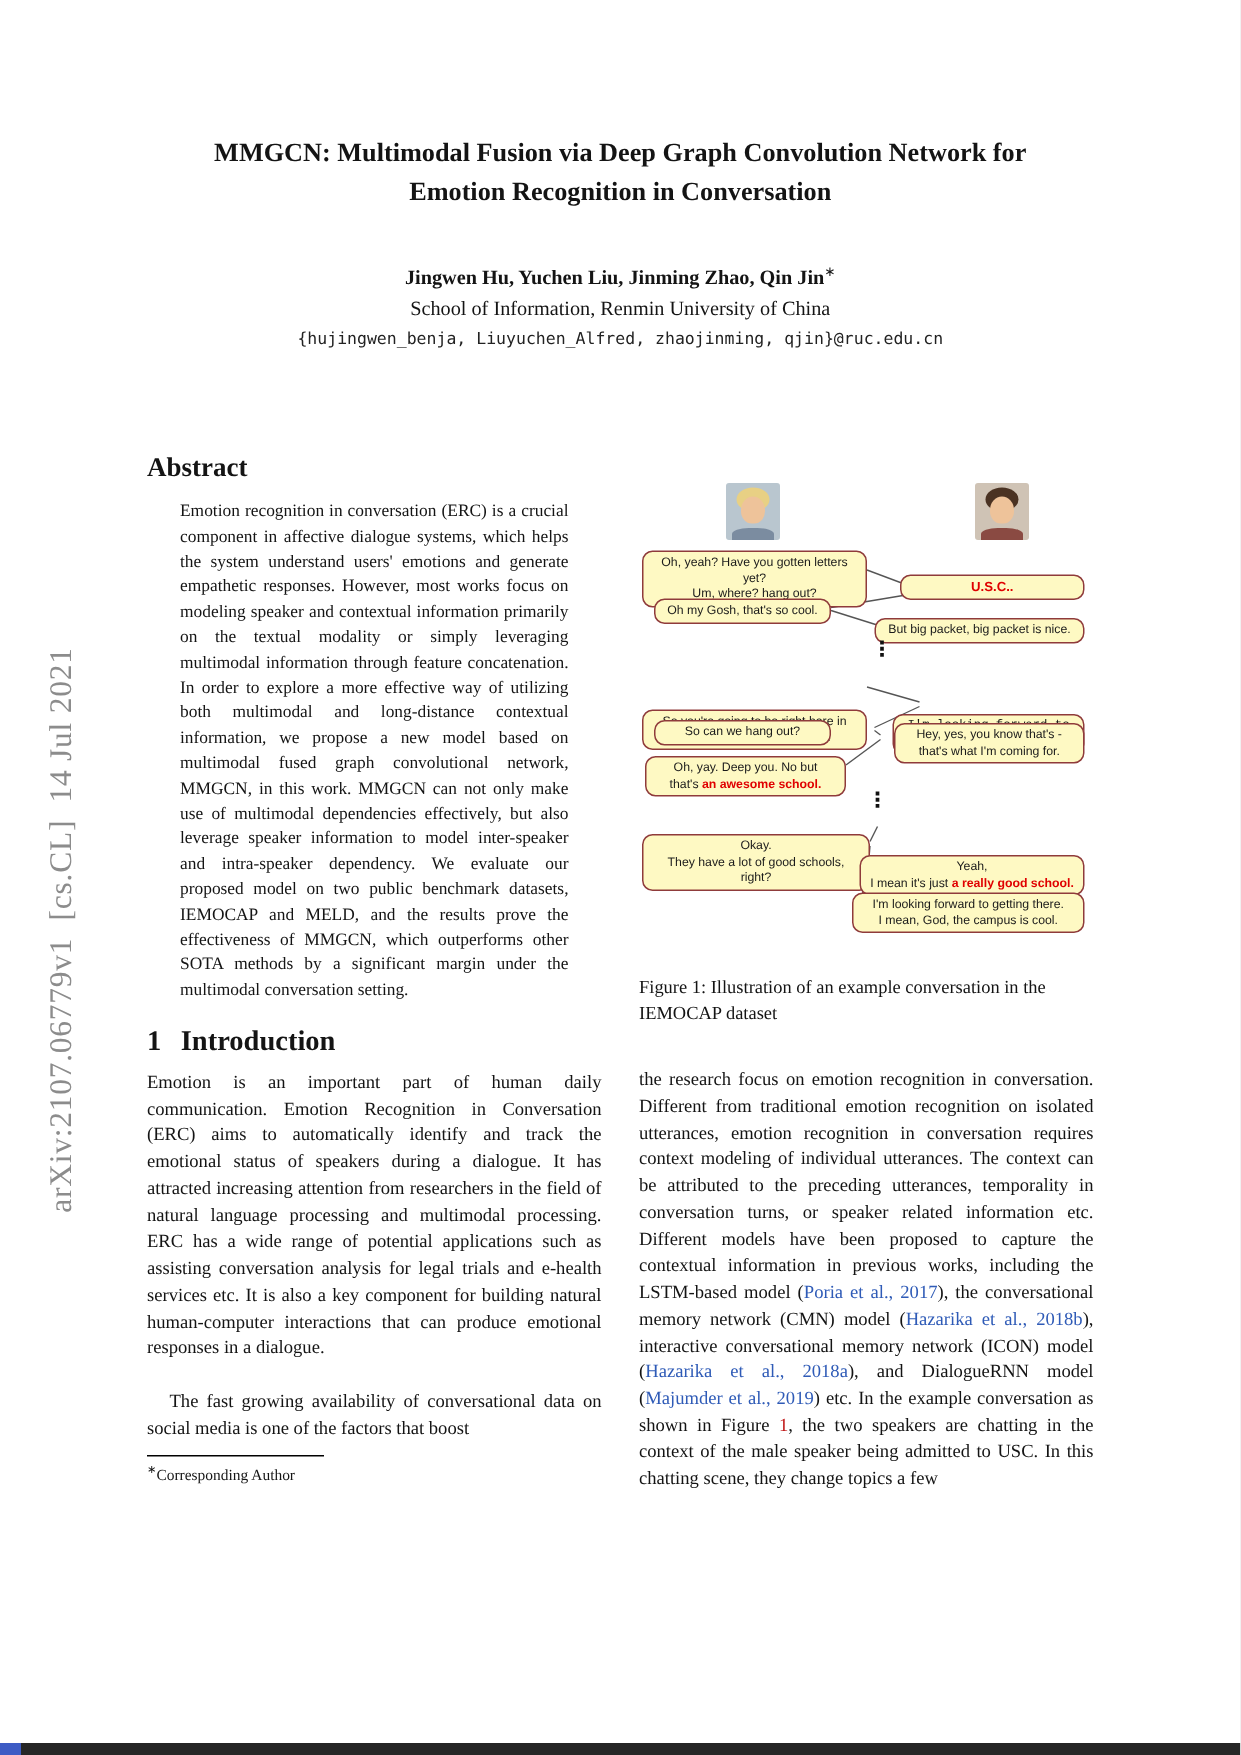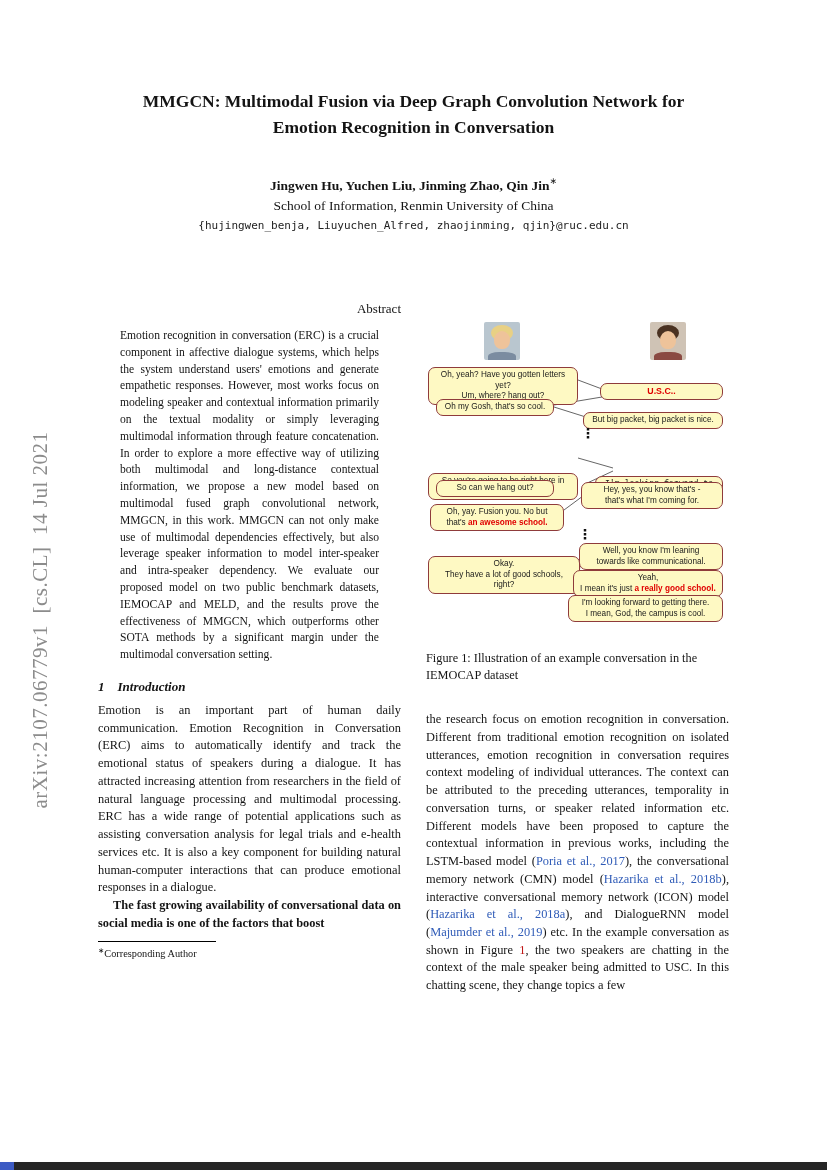--- a/index.html
+++ b/index.html
@@ -18,26 +18,26 @@
     font-weight:bold;font-size:13.5px;}
   .authors sup{font-weight:normal;font-size:9px;}
   .affiliation{position:absolute;top:198px;left:0;width:827px;text-align:center;font-size:13.5px;}
   .emails{position:absolute;top:219px;left:0;width:827px;text-align:center;
     font-family:"DejaVu Sans Mono",monospace;font-size:11px;color:#222;}
 
   
   .col-left{position:absolute;left:98px;top:301px;width:303px;}
   .col-right{position:absolute;left:426px;top:318px;width:303px;}
 
-  .abstract-heading{text-align:right;font-weight:normal;font-size:13px;margin:0 0 11px 0;}
+  .abstract-heading{text-align:left;font-weight:bold;font-size:18px;margin:0 0 11px 0;}
   .abstract-body{margin:0 22px;font-size:11.6px;line-height:1.45;text-align:justify;}
-  .section-heading{margin-top:15px;font-size:13px;font-weight:bold;font-style:italic;}
+  .section-heading{margin-top:15px;font-size:19px;font-weight:bold;}
   .section-heading .secnum{margin-right:13px;}
   .para{font-size:12.4px;line-height:1.43;text-align:justify;margin:7px 0 0 0;}
-  .para.indent{text-indent:15px;margin-top:0;font-weight:bold;}
+  .para.indent{text-indent:15px;margin-top:18px;}
 
   .footnote{margin-top:9px;font-size:10.3px;}
   .footnote-rule{width:118px;border-top:1px solid #000;margin-bottom:4px;}
   .footnote sup{font-size:7.5px;}
 
   
   .fig-canvas{position:relative;height:318px;}
   .fig-lines{position:absolute;left:0;top:0;}
   .avatar{position:absolute;top:4px;width:36px;height:38px;border-radius:2px;overflow:hidden;}
   .avatar-left{left:58px;background:#b9c6cf;}
@@ -61,21 +61,21 @@
     font-family:"DejaVu Sans",sans-serif;}
 
   .b-l1{top:49px;left:2px;width:150px;}
   .b-r1{top:65px;right:6px;width:123px;}
   .b-l2{top:81px;left:10px;width:118px;}
   .b-r2{top:94px;right:6px;width:140px;}
   .d-1{top:107px;left:155px;}
   .b-l3{top:131px;left:2px;width:150px;margin-top:24px;}
   .b-r3{top:158px;right:6px;width:128px;font-family:Liberation Mono, monospace;}
   .b-l4{top:162px;left:10px;width:118px;}
-  .b-r4{top:164px;right:6px;width:142px;}
+  .b-r4{top:164px;right:6px;width:127px;}
   .b-l5{top:186px;left:4px;width:134px;}
   .d-2{top:208px;left:152px;}
   .b-r5{top:225px;right:6px;width:144px;}
   .b-l6{top:238px;left:2px;width:152px;}
   .b-r6{top:252px;right:6px;width:150px;}
   .b-r7{top:277px;right:6px;width:155px;}
 
   .fig-caption{margin-top:14px;font-size:12.3px;line-height:1.35;text-align:left;}
   .body-text{margin-top:28px;font-size:12.4px;line-height:1.43;text-align:justify;}
   .cite{color:#2f5bb7;}
@@ -149,25 +149,23 @@
       <div class="bubble b-r1 red">U.S.C..</div>
       <div class="bubble b-l2">Oh my Gosh, that's so cool.</div>
       <div class="bubble b-r2">But big packet, big packet is nice.</div>
       <div class="dots d-1">⋮</div>
       <div class="bubble b-l3">So you're going to be right here in
 Los Angeles; that is so cool.</div>
       <div class="bubble b-r3">I'm looking forward to it.</div>
       <div class="bubble b-l4">So can we hang out?</div>
       <div class="bubble b-r4">Hey, yes, you know that's -
 that's what I'm coming for.</div>
-      <div class="bubble b-l5"><span>Oh, yay. Fusion you. No but
+      <div class="bubble b-l5"><span>Oh, yay. Deep you. No but
 that's </span><span class="hl">an awesome school.</span></div>
       <div class="dots d-2">⋮</div>
-      <div class="bubble b-r5">Well, you know I'm leaning
-towards like communicational.</div>
       <div class="bubble b-l6">Okay.
 They have a lot of good schools, right?</div>
       <div class="bubble b-r6"><span>Yeah,
 I mean it's just </span><span class="hl">a really good school.</span></div>
       <div class="bubble b-r7">I'm looking forward to getting there.
 I mean, God, the campus is cool.</div>
     </div>
 
     <div class="fig-caption">Figure 1: Illustration of an example conversation in the IEMOCAP dataset</div>
 

